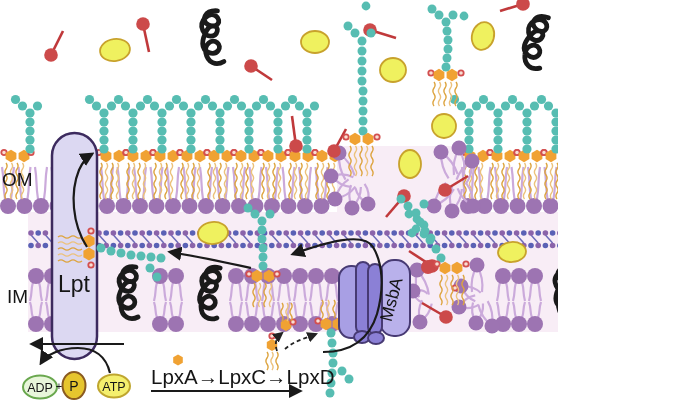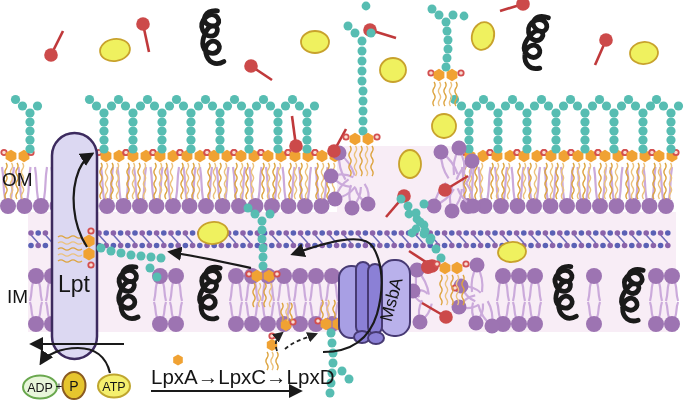--- a/index.html
+++ b/index.html
@@ -1,16 +1,16 @@
 <!DOCTYPE html>
 <html><head>
 <meta charset="utf-8">
 <style>
   html,body{margin:0;padding:0;background:#ffffff;}
-  .stage{width:685px;height:402px;position:relative;overflow:hidden;}
+  .stage{width:558px;height:402px;position:relative;overflow:hidden;}
   svg{display:block;}
   text{font-family:"Liberation Sans","DejaVu Sans",sans-serif;}
   .lbl{fill:#151515;}
 </style>
 </head>
 <body>
 
 <div class="stage">
 <svg width="685" height="402" viewBox="0 0 685 402">
   <defs>

